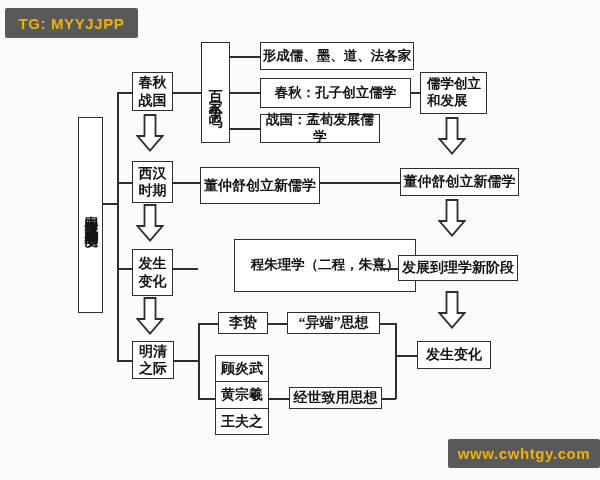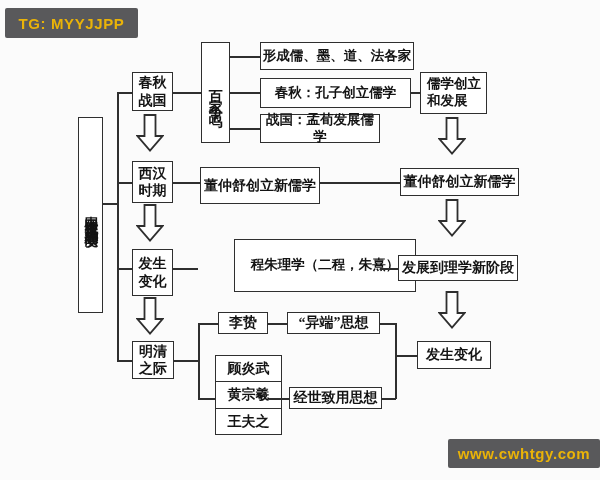--- a/index.html
+++ b/index.html
@@ -100,21 +100,21 @@
 
   <div class="hline" style="left:174px;top:360px;width:24px;"></div>
   <div class="vline" style="left:198px;top:323px;height:76px;"></div>
   <div class="hline" style="left:198px;top:323px;width:20px;"></div>
   <div class="hline" style="left:198px;top:398px;width:17px;"></div>
 
   <div class="box" style="left:218px;top:312px;width:50px;height:22px;font-size:14px;">李贽</div>
   <div class="hline" style="left:268px;top:323px;width:19px;"></div>
   <div class="box" style="left:287px;top:312px;width:93px;height:22px;font-size:14px;">“异端”思想</div>
 
-  <div class="box row2" style="left:215px;top:355px;width:67px;height:80px;font-size:14px;">
+  <div class="box row2" style="left:215px;top:355px;width:54px;height:80px;font-size:14px;">
     <div class="cell">顾炎武</div>
     <div class="cell">黄宗羲</div>
     <div class="cell">王夫之</div>
   </div>
   <div class="hline" style="left:269px;top:398px;width:20px;"></div>
   <div class="box" style="left:289px;top:387px;width:93px;height:22px;font-size:14px;">经世致用思想</div>
 
   <div class="hline" style="left:380px;top:323px;width:16px;"></div>
   <div class="hline" style="left:382px;top:398px;width:14px;"></div>
   <div class="vline" style="left:395px;top:323px;height:76px;"></div>

